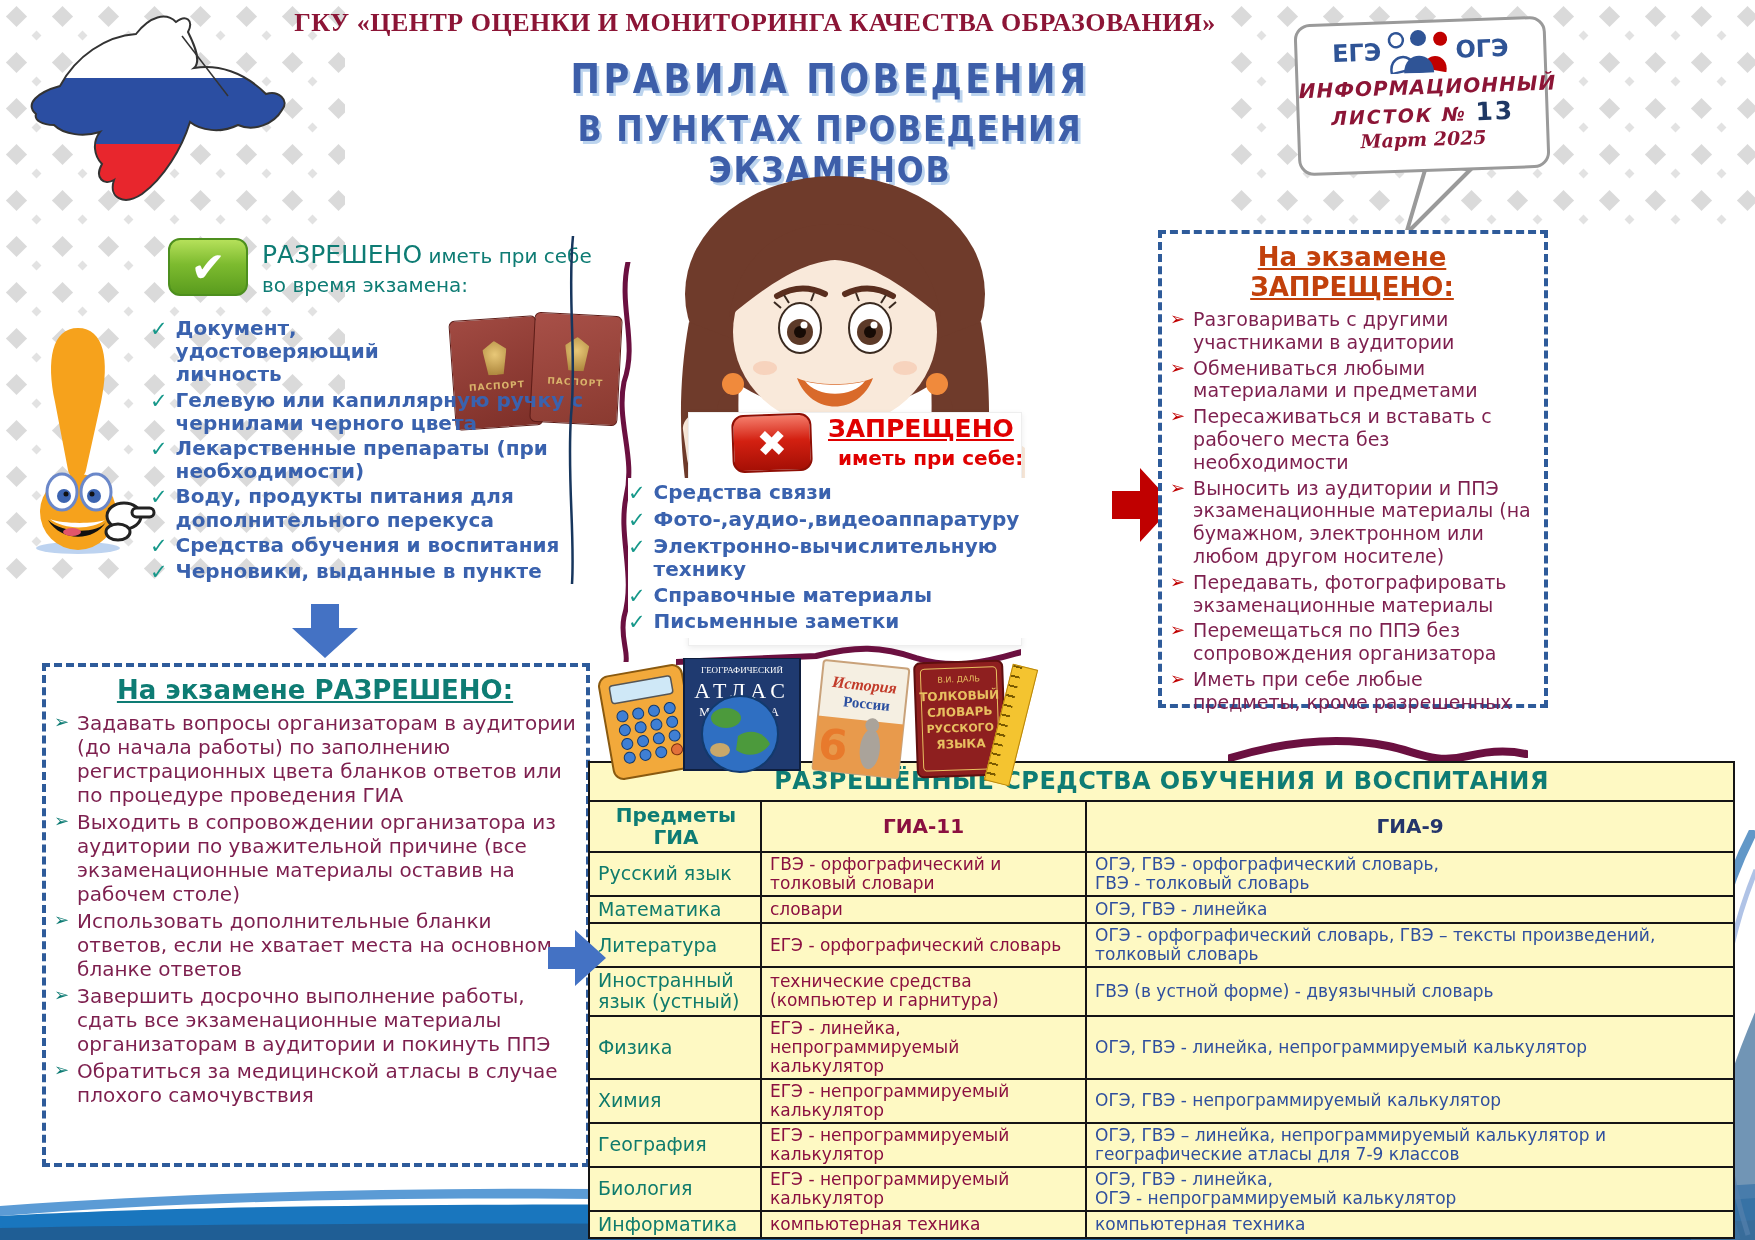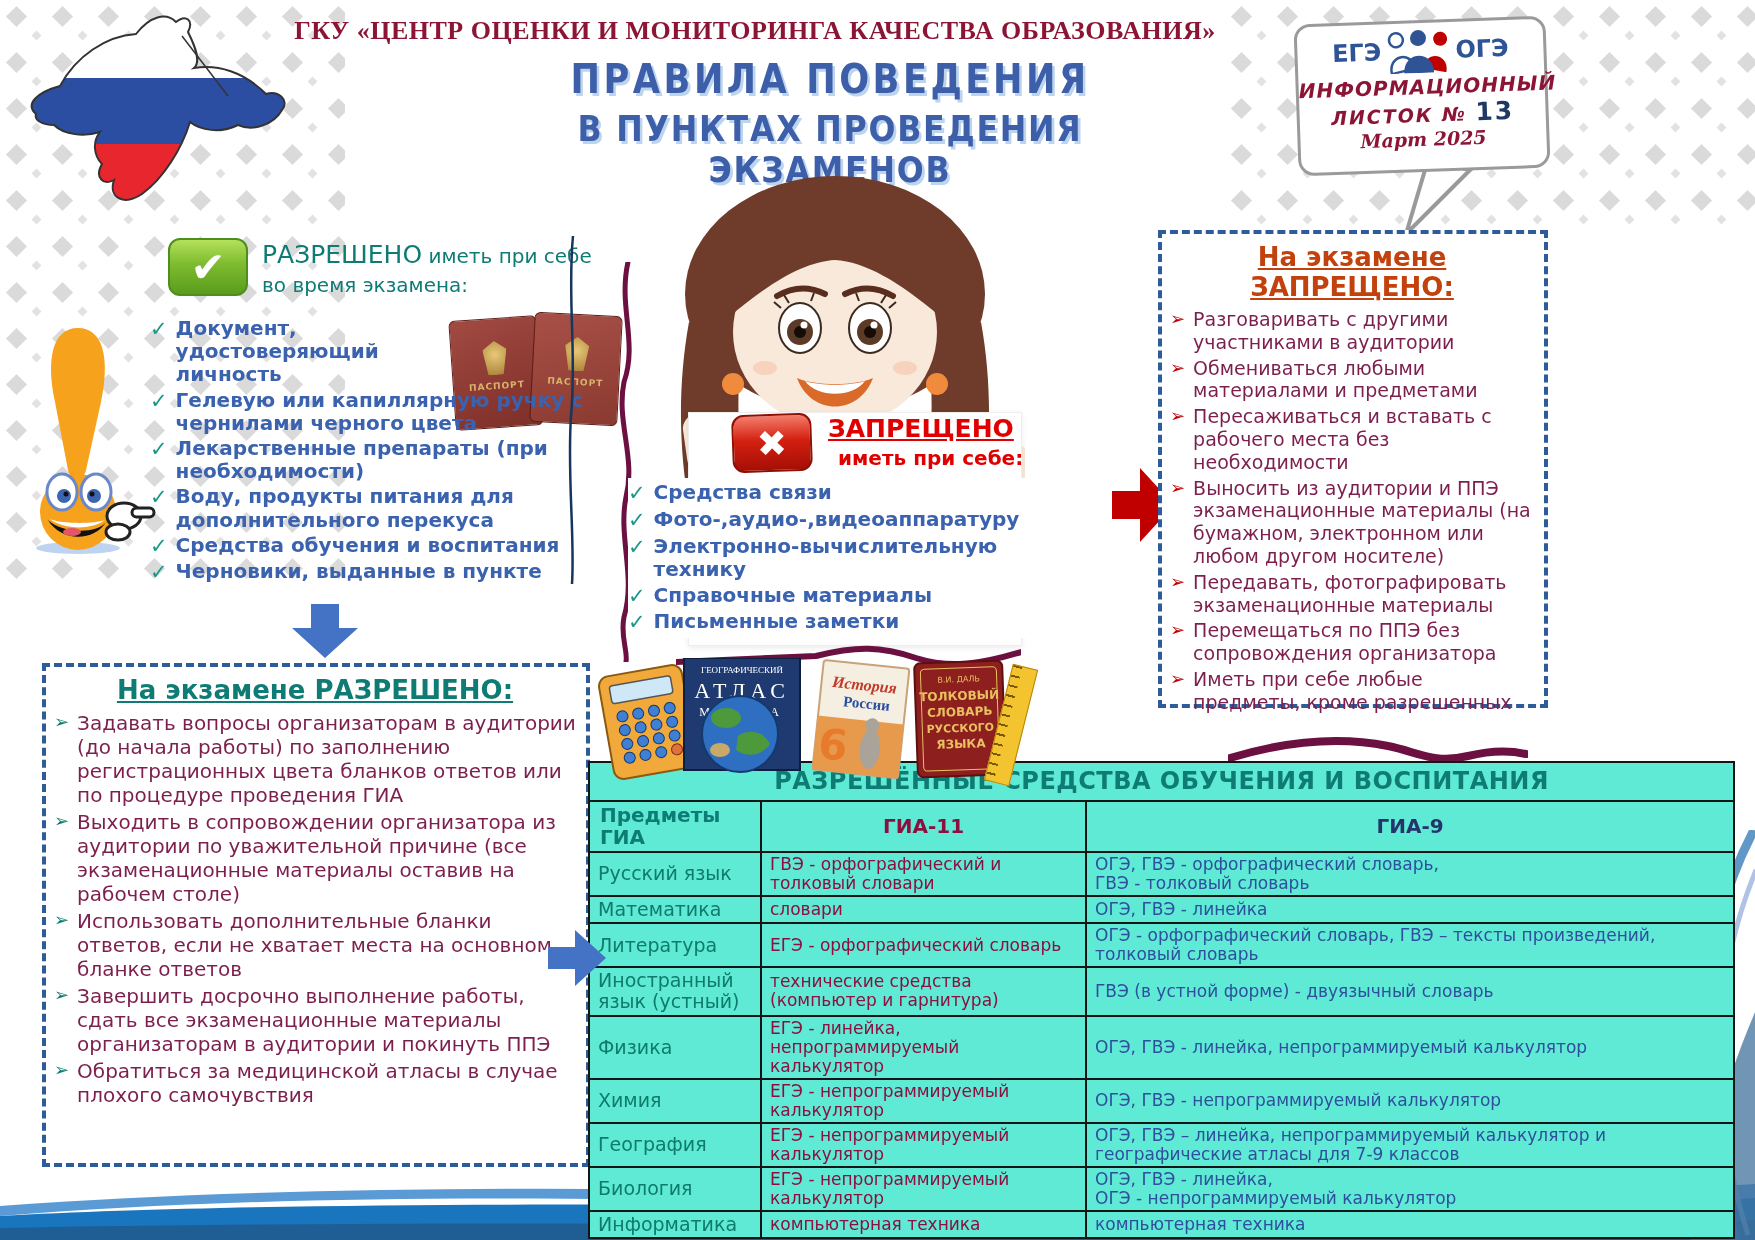--- a/index.html
+++ b/index.html
@@ -2,21 +2,21 @@
 <html><head>
 <meta charset="utf-8">
 <style>
   html,body{margin:0;padding:0;background:#888;}
   .canvas{position:relative;width:1755px;height:1240px;background:#ffffff;overflow:hidden;
           font-family:"DejaVu Sans",sans-serif;}
   .abs{position:absolute;}
   svg{display:block;}
 
   
-  .org{left:290px;top:16px;width:930px;text-align:center;color:#8C1536;
+  .org{left:290px;top:8px;width:930px;text-align:center;color:#8C1536;
        font-family:"Liberation Serif",serif;font-weight:bold;font-size:26px;letter-spacing:.5px;}
   .title{left:440px;top:56px;width:780px;text-align:center;color:#3D5EA9;font-weight:bold;}
   .title .l1{font-size:40px;letter-spacing:4px;transform:scaleX(.88);transform-origin:center;
              text-shadow:3px 3px 0 #BCD4EE;}
   .title .l2{font-size:36px;letter-spacing:2px;transform:scaleX(.88);transform-origin:center;
              text-shadow:3px 3px 0 #BCD4EE;margin-top:6px;}
 
   
   .badge{left:1296px;top:20px;width:252px;height:152px;background:#fff;border:3px solid #9a9a9a;
          border-radius:16px;transform:rotate(-2deg);text-align:center;padding-top:6px;box-sizing:border-box;}
@@ -73,25 +73,25 @@
           transform:rotate(-2deg);}
   .no-head1{left:828px;top:414px;width:200px;color:#E00000;font-weight:bold;font-size:25px;
             text-decoration:underline;}
   .no-head2{left:838px;top:446px;width:200px;color:#E00000;font-weight:bold;font-size:20px;}
   .forbidden-list{left:628px;top:478px;width:400px;font-size:20px;font-weight:bold;color:#3A62AE;
                   line-height:1.18;background:#fff;padding:2px 0;}
   .forbidden-list .mk{color:#16988A;font-size:21px;}
 
   
   .tblwrap{left:588px;top:761px;width:1145px;}
-  table.gia{border-collapse:collapse;width:1145px;background:#5eead4;table-layout:fixed;}
+  table.gia{border-collapse:collapse;width:1145px;background:#fef9c3;table-layout:fixed;}
   table.gia td{border:2.5px solid #151515;padding:2px 8px;vertical-align:middle;line-height:1.12;}
   td.ttl{text-align:center;color:#0E7C74;font-weight:bold;font-size:24px;height:33px;letter-spacing:.5px;}
   td.ch{text-align:center;font-weight:bold;font-size:20px;height:28px;}
-  td.ch.c1{color:#0E7C74;text-align:left;padding-left:10px;}
+  td.ch.c1{color:#0E7C74;text-align:center;padding-left:10px;}
   td.ch.c2{color:#8B1040;}
   td.ch.c3{color:#24356B;}
   td.subj{color:#0F7B6C;font-size:19px;padding-left:10px;}
   td.g11{color:#8B1040;font-size:17px;}
   td.g9{color:#2F4F9E;font-size:17px;white-space:pre-line;}
   col.c-subj{width:172px;} col.c-g11{width:325px;} col.c-g9{width:648px;}
 
   
   .ruler{position:absolute;left:998px;top:665px;width:24px;height:118px;background:#F4C430;
          border:1.5px solid #B8860B;transform:rotate(14deg);

